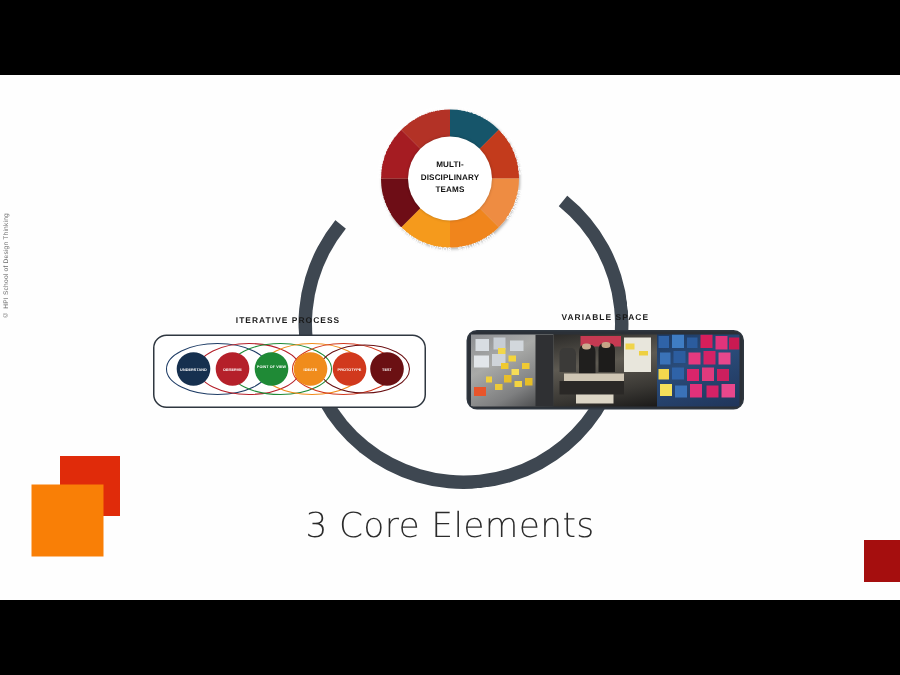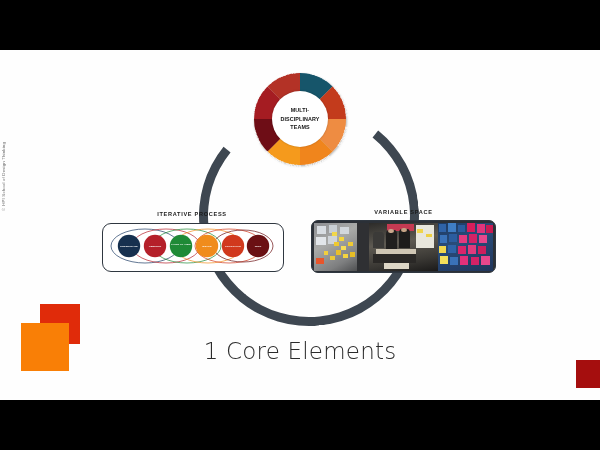--- a/index.html
+++ b/index.html
@@ -247,16 +247,16 @@
         <div class="note" style="left:73%;top:49%;width:14%;height:16%;background:#cc1f5e;"></div>
         <div class="note" style="left:5%;top:70%;width:14%;height:17%;background:#f5e05a;"></div>
         <div class="note" style="left:22%;top:72%;width:14%;height:16%;background:#3a72b8;"></div>
         <div class="note" style="left:40%;top:70%;width:15%;height:18%;background:#e2317a;"></div>
         <div class="note" style="left:60%;top:72%;width:14%;height:16%;background:#d42266;"></div>
         <div class="note" style="left:78%;top:70%;width:15%;height:18%;background:#e8478c;"></div>
       </div>
 
     </div>
 
-    <div id="slide-title">1 Core Elements</div>
+    <div id="slide-title">3 Core Elements</div>
 
   </div>
 </div>
 
 </body></html>

